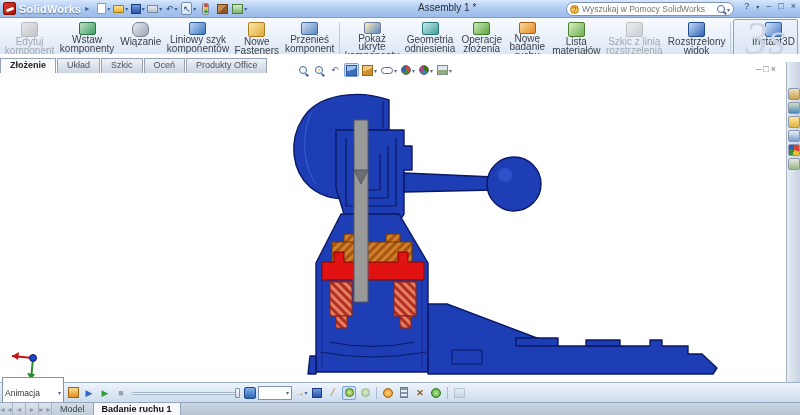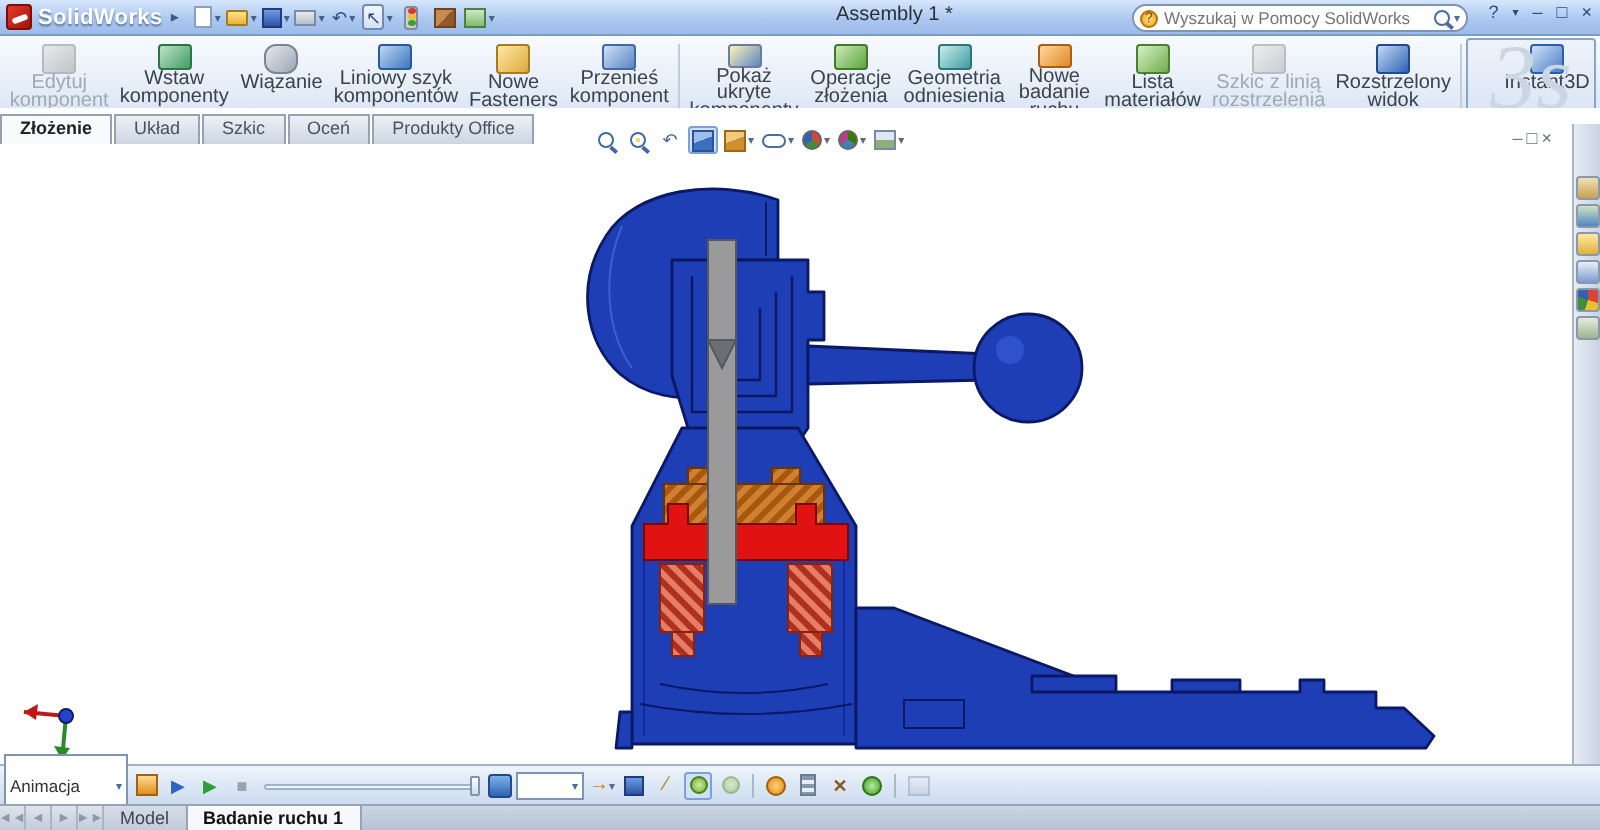--- a/index.html
+++ b/index.html
@@ -254,29 +254,29 @@
     <span class="rdd">▾</span>
   </div>
   <div class="rsep"></div>
   <div class="rb">
     <span class="ric i-show"></span>
     <span class="rlb">Pokaż
 ukryte
 komponenty</span>
   </div>
   <div class="rb">
+    <span class="ric i-refgeo"></span>
+    <span class="rlb">Geometria
+odniesienia</span>
+    <span class="rdd">▾</span>
+  </div>
+  <div class="rb">
     <span class="ric i-feat"></span>
     <span class="rlb">Operacje
 złożenia</span>
-    <span class="rdd">▾</span>
-  </div>
-  <div class="rb">
-    <span class="ric i-refgeo"></span>
-    <span class="rlb">Geometria
-odniesienia</span>
     <span class="rdd">▾</span>
   </div>
   <div class="rb">
     <span class="ric i-motion"></span>
     <span class="rlb">Nowe
 badanie
 ruchu</span>
   </div>
   <div class="rb">
     <span class="ric i-bom"></span>

